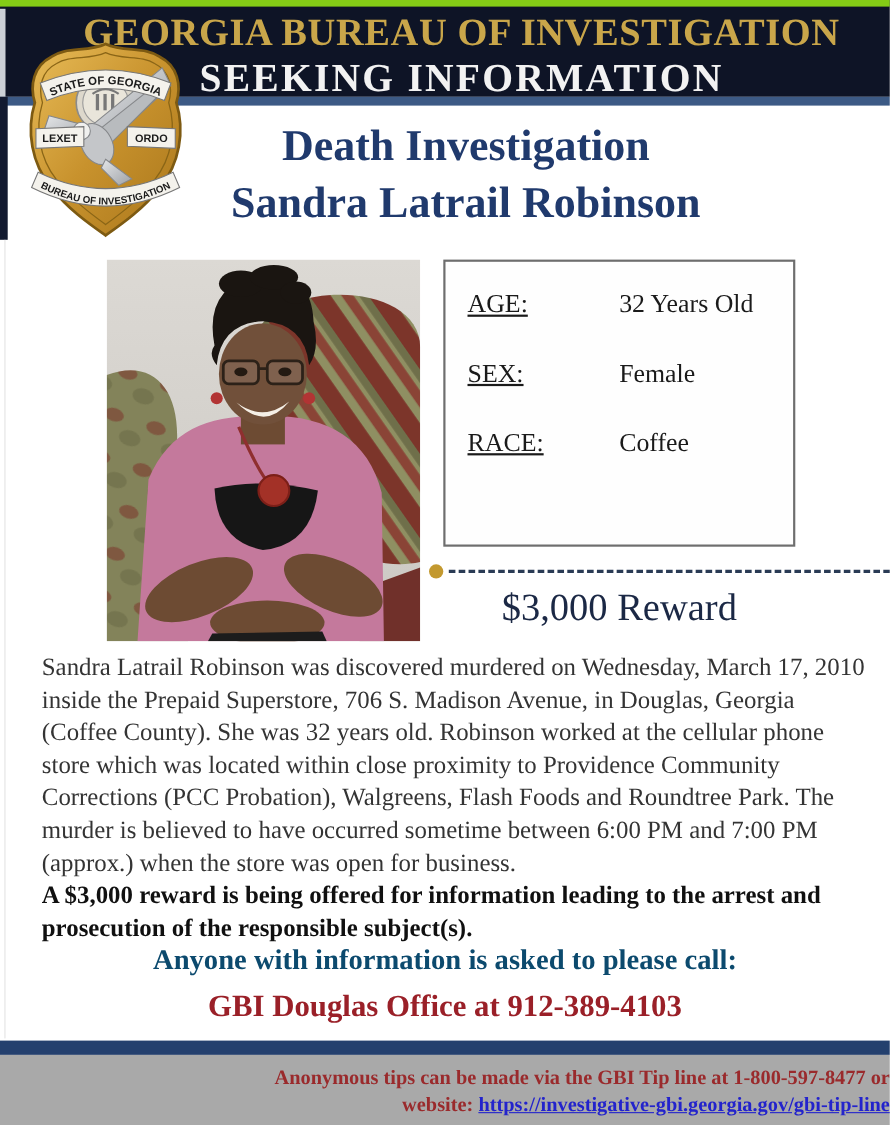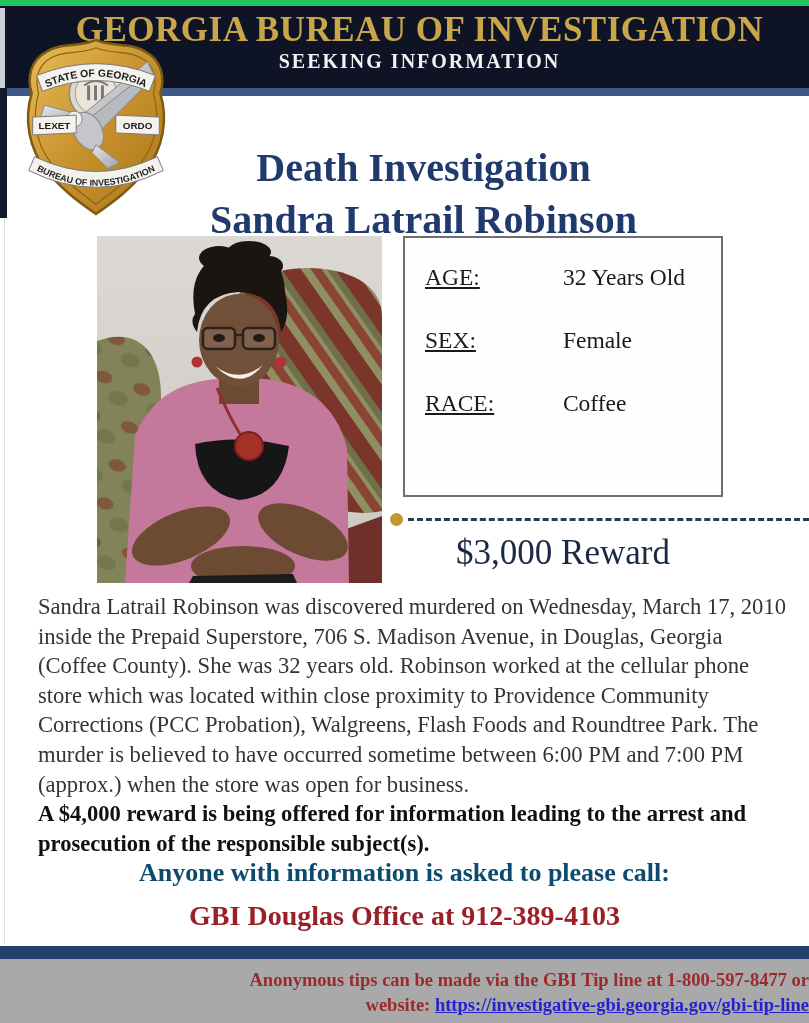--- a/index.html
+++ b/index.html
@@ -5,47 +5,47 @@
   * { margin:0; padding:0; box-sizing:border-box; }
   html,body { background:#ffffff; }
   .page {
     position:relative; width:809px; height:1023px; overflow:hidden;
     background:#ffffff; font-family:"Liberation Serif", serif;
   }
 
   
   .header {
     position:absolute; left:0; top:0; width:809px; height:88px;
-    background:#0e1426; border-top:6px solid #22c55e;
+    background:#0e1426; border-top:6px solid #84cc16;
     text-align:center; padding-left:30px;
   }
   .header-line1 {
     margin-top:4px; font-size:35px; font-weight:bold; color:#c9a64a;
     letter-spacing:0.5px; white-space:nowrap;
   }
   .header-line2 {
-    font-size:20px; font-weight:bold; color:#f2f2f2; letter-spacing:2px;
+    font-size:36px; font-weight:bold; color:#f2f2f2; letter-spacing:2px;
     white-space:nowrap; margin-top:0px;
   }
   .header-stripe {
     position:absolute; left:0; top:88px; width:809px; height:8px;
     background:#3c5a85;
   }
   
   .edge-light-top   { position:absolute; left:0; top:8px;   width:5px; height:80px;  background:#ccd0d6; z-index:5; }
   .edge-dark-mid    { position:absolute; left:0; top:88px;  width:7px; height:130px; background:#121a30; z-index:5; }
   .edge-faint-line  { position:absolute; left:4px; top:218px; width:1px; height:726px; background:#e3e3e3; z-index:5; }
 
   .badge { position:absolute; left:16px; top:32px; width:160px; height:188px; z-index:6; }
 
   
   .title-block {
     position:absolute; left:0; top:106px; width:809px; text-align:center;
     padding-left:38px; color:#203a6d; font-weight:bold;
-    font-size:40px; line-height:52px;margin-top:36px;
+    font-size:40px; line-height:52px;
   }
 
   
   .photo { position:absolute; left:97px; top:236px; width:285px; height:347px; }
 
   
   .infobox {
     position:absolute; left:403px; top:236px; width:320px; height:261px;
     border:2px solid #6e6e6e; background:#fefefe; padding:26px 0 16px 20px;
   }
@@ -235,21 +235,21 @@
     </div>
   </div>
 
   <div class="divider-dot"></div>
   <div class="divider-dash"></div>
 
   <div class="reward">$3,000 Reward</div>
 
   <div class="narrative">
     <span>Sandra Latrail Robinson was discovered murdered on Wednesday, March 17, 2010 inside the Prepaid Superstore, 706 S. Madison Avenue, in Douglas, Georgia (Coffee County). She was 32 years old. Robinson worked at the cellular phone store which was located within close proximity to Providence Community Corrections (PCC Probation), Walgreens, Flash Foods and Roundtree Park. The murder is believed to have occurred sometime between 6:00 PM and 7:00 PM (approx.) when the store was open for business.</span>
-    <strong>A $4,000 reward is being offered for information leading to the arrest and prosecution of the responsible subject(s).</strong>
+    <strong>A $3,000 reward is being offered for information leading to the arrest and prosecution of the responsible subject(s).</strong>
   </div>
 
   <div class="contact">
     <div class="contact-call">Anyone with information is asked to please call:</div>
     <div class="contact-office">GBI Douglas Office at 912-389-4103</div>
   </div>
 
   <div class="footer-stripe"></div>
   <div class="footer">
     <div>Anonymous tips can be made via the GBI Tip line at 1-800-597-8477 or</div>

